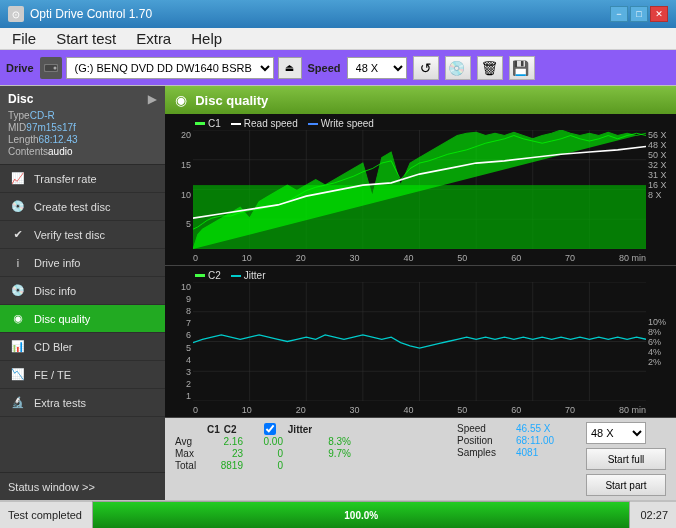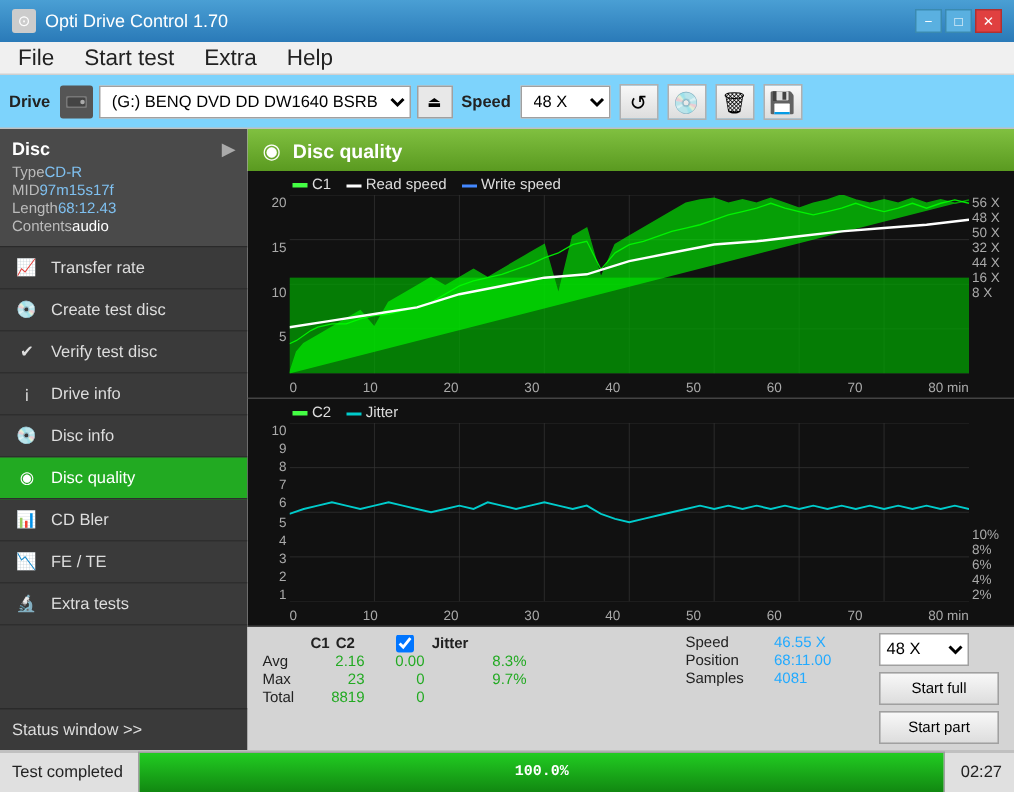--- a/index.html
+++ b/index.html
@@ -34,21 +34,21 @@
     }
     .menu-item {
       padding: 2px 8px;
       cursor: pointer;
       font-size: 15px;
       color: #222;
     }
 
     
     .toolbar {
-      background: #7dd3fc;
+      background: #8b5cf6;
       height: 36px;
       display: flex;
       align-items: center;
       padding: 0 6px;
       border-bottom: 1px solid #c0c0c0;
       gap: 6px;
     }
     .toolbar-label { font-size: 11px; font-weight: bold; color: #222; }
     .drive-select {
       display: flex;
@@ -251,21 +251,20 @@
       padding: 12px 8px;
       gap: 10px;
     }
     .status-text { color: #222; font-size: 11px; flex-shrink: 0; }
     .progress-bar-container {
       flex: 1;
       height: 28px;
       background: #0c4a6e;
       border: 1px solid #a0a0a0;
       position: relative;
-      font-family: Liberation Mono, monospace;
     }
     .progress-bar-fill {
       height: 100%;
       background: linear-gradient(to bottom, #22cc22, #118811);
     }
     .progress-text {
       position: absolute;
       left: 50%;
       top: 50%;
       transform: translate(-50%, -50%);
@@ -424,21 +423,21 @@
           <span style="color:#aaa;font-size:9px;text-align:right;">10</span>
           <span style="color:#aaa;font-size:9px;text-align:right;">5</span>
           <span style="color:#aaa;font-size:9px;text-align:right;"></span>
         </div>
 
         <div style="position:absolute; right:0; top:16px; bottom:16px; width:30px; display:flex; flex-direction:column; justify-content:flex-start; padding:0 2px;">
           <span style="color:#aaa;font-size:9px;">56 X</span>
           <span style="color:#aaa;font-size:9px;">48 X</span>
           <span style="color:#aaa;font-size:9px;">50 X</span>
           <span style="color:#aaa;font-size:9px;">32 X</span>
-          <span style="color:#aaa;font-size:9px;">44 X</span>
+          <span style="color:#aaa;font-size:9px;">31 X</span>
           <span style="color:#aaa;font-size:9px;">16 X</span>
           <span style="color:#aaa;font-size:9px;">8 X</span>
         </div>
 
         <svg style="position:absolute; left:28px; right:30px; top:16px; bottom:16px; width:calc(100% - 58px); height:calc(100% - 32px);" viewBox="0 0 480 108" preserveAspectRatio="none">
 
           <line x1="0" y1="0" x2="480" y2="0" stroke="#333" stroke-width="0.5"></line>
           <line x1="0" y1="27" x2="480" y2="27" stroke="#333" stroke-width="0.5"></line>
           <line x1="0" y1="54" x2="480" y2="54" stroke="#333" stroke-width="0.5"></line>
           <line x1="0" y1="81" x2="480" y2="81" stroke="#333" stroke-width="0.5"></line>
@@ -493,21 +492,21 @@
           <span style="color:#aaa;font-size:9px;text-align:right;">8</span>
           <span style="color:#aaa;font-size:9px;text-align:right;">7</span>
           <span style="color:#aaa;font-size:9px;text-align:right;">6</span>
           <span style="color:#aaa;font-size:9px;text-align:right;">5</span>
           <span style="color:#aaa;font-size:9px;text-align:right;">4</span>
           <span style="color:#aaa;font-size:9px;text-align:right;">3</span>
           <span style="color:#aaa;font-size:9px;text-align:right;">2</span>
           <span style="color:#aaa;font-size:9px;text-align:right;">1</span>
         </div>
 
-        <div style="position:absolute; right:0; top:16px; bottom:16px; width:30px; display:flex; flex-direction:column; justify-content:flex-end; padding:0 2px;">
+        <div style="position:absolute; right:0; top:16px; bottom:16px; width:30px; display:flex; flex-direction:column; justify-content:center; padding:0 2px;">
           <span style="color:#aaa;font-size:9px;">10%</span>
           <span style="color:#aaa;font-size:9px;">8%</span>
           <span style="color:#aaa;font-size:9px;">6%</span>
           <span style="color:#aaa;font-size:9px;">4%</span>
           <span style="color:#aaa;font-size:9px;">2%</span>
         </div>
 
         <svg style="position:absolute; left:28px; right:30px; top:16px; bottom:16px; width:calc(100% - 58px); height:calc(100% - 32px);" viewBox="0 0 480 108" preserveAspectRatio="none">
 
           <line x1="0" y1="0" x2="480" y2="0" stroke="#333" stroke-width="0.5"></line>

